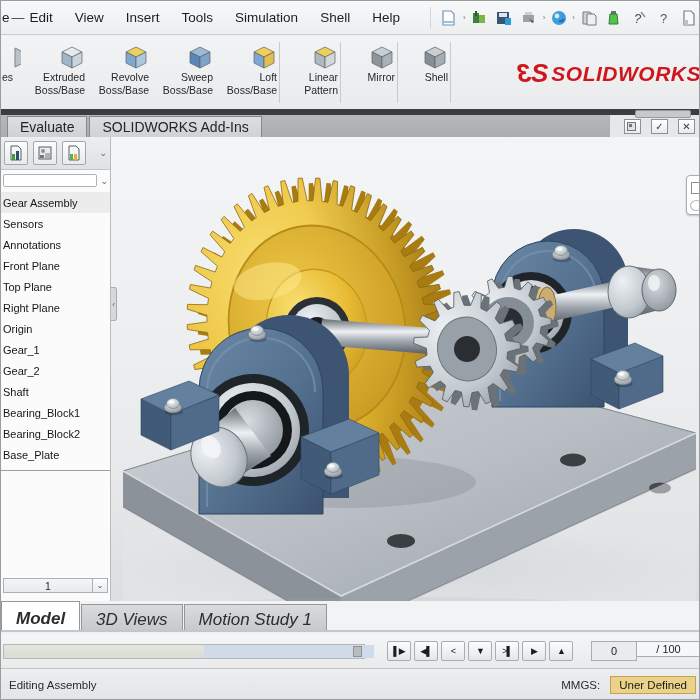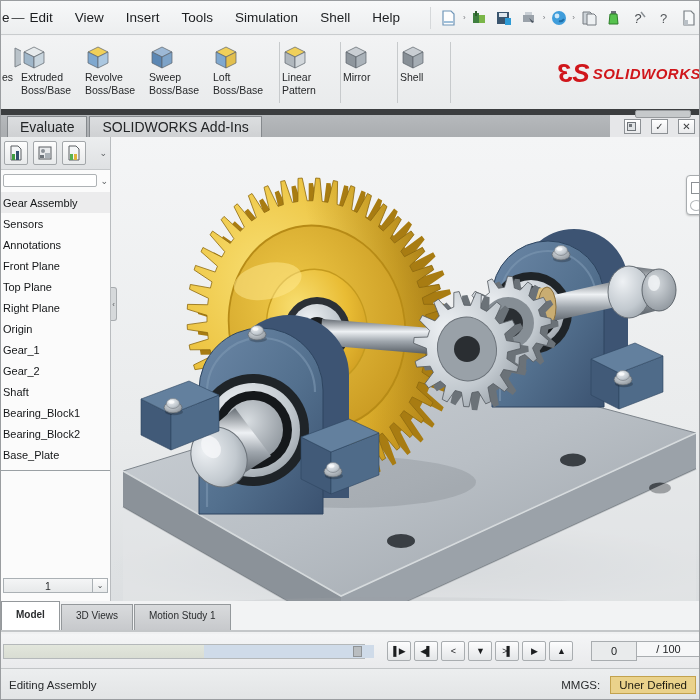--- a/index.html
+++ b/index.html
@@ -11,30 +11,30 @@
   .menubar .mi{font-size:13.5px;color:#1c1e20;padding:0 11px;cursor:default;}
   .menubar .mi.partial{padding:0 2px 0 1px;}
   .menubar .dash{color:#3a3c3e;font-size:13px;margin-right:-6px;}
   .qtb{margin-left:auto;display:flex;align-items:center;gap:4px;padding-right:2px;}
   .qtb .sep{width:1px;height:22px;background:#d5d8da;margin:0 4px;}
   .qtb .qicon{width:21px;height:21px;display:flex;align-items:center;justify-content:center;}
   .qtb .caret{font-size:8px;color:#7a7d80;margin:0 -1px;}
 
   
   .ribbon{position:absolute;left:0;top:35px;width:700px;height:73px;background:linear-gradient(#f2f3f4,#e9ebec);display:flex;align-items:stretch;}
-  .rbtn{display:flex;flex-direction:column;align-items:flex-start;justify-content:flex-start;padding-top:7px;cursor:default;}
+  .rbtn{display:flex;flex-direction:column;align-items:flex-end;justify-content:flex-start;padding-top:7px;cursor:default;}
   .rbtn .ric{height:28px;display:flex;align-items:center;}
   .rbtn .l1,.rbtn .l2{font-size:10.5px;line-height:12.5px;color:#26282a;text-align:center;white-space:nowrap;}
   .rbtn.partial{width:20px;overflow:hidden;align-items:flex-start;}
   .rbtn.partial .l1{padding-left:1px;}
   .rsep{width:1px;background:#c7cacc;margin:6px 2px;}
   .swlogo{position:absolute;right:0;top:22px;display:flex;align-items:center;white-space:nowrap;}
   .swlogo .mark{font-size:26px;font-weight:bold;font-style:italic;letter-spacing:-2px;margin-right:5px;}
   .swlogo .mark .flip{display:inline-block;transform:scaleX(-1);}
-  .swlogo .word{font-size:15px;font-weight:bold;font-style:italic;letter-spacing:0.5px;text-align:center;}
+  .swlogo .word{font-size:21px;font-weight:bold;font-style:italic;letter-spacing:0.5px;text-align:center;}
 
   .darkband{position:absolute;left:0;top:108px;width:700px;height:6px;background:#3b3d3f;}
 
   
   .cmdtabs{position:absolute;left:0;top:114px;width:700px;height:22px;background:linear-gradient(#b6b9bc,#aaadb0);display:flex;align-items:stretch;}
   .ctab{background:linear-gradient(#dcdee0,#cfd1d3);border:1px solid #85898d;border-bottom:none;margin-top:1px;padding:2px 12px 0 12px;font-size:14px;color:#232527;cursor:default;}
   .ctab + .ctab{margin-left:2px;}
   .cmd-right{margin-left:auto;background:#e6e7e9;display:flex;align-items:center;gap:10px;padding:0 6px 0 14px;position:relative;}
   .scrollthumb{position:absolute;right:10px;top:-5px;width:56px;height:8px;background:#c6c9cb;border:1px solid #979a9d;border-radius:2px;}
   .vbtn{width:17px;height:15px;background:linear-gradient(#ffffff,#e9eaec);border:1px solid #8d9195;display:flex;align-items:center;justify-content:center;font-size:10px;color:#3a3c3e;cursor:pointer;}
@@ -57,21 +57,21 @@
   .sb-config .cbtn{width:15px;height:15px;border:1px solid #aab0b4;border-left:none;background:linear-gradient(#fdfdfd,#e8eaeb);font-size:8px;color:#4a4d50;display:flex;align-items:center;justify-content:center;cursor:pointer;}
   .splitter{position:absolute;left:110px;top:150px;width:6px;height:34px;background:#d6d9db;border:1px solid #a8acaf;border-left:none;border-radius:0 3px 3px 0;z-index:5;display:flex;align-items:center;justify-content:center;font-size:8px;color:#5a5d60;cursor:col-resize;}
   .viewport{position:relative;flex:1;height:464px;overflow:hidden;background:#eef0f1;}
   .viewport svg{display:block;}
   .floatbtn{position:absolute;right:-7px;top:38px;width:22px;height:40px;background:#ffffff;border:1px solid #a8acaf;border-radius:4px;box-shadow:0 1px 2px rgba(0,0,0,.2);cursor:pointer;}
   .floatbtn::before{content:"";position:absolute;left:4px;top:6px;width:9px;height:10px;border:1.5px solid #8d9195;}
   .floatbtn::after{content:"";position:absolute;left:3px;top:24px;width:11px;height:9px;border:1.5px solid #b2b6b9;border-radius:50%;}
 
   
   .bottomtabs{position:absolute;left:0;top:600px;width:700px;height:31px;background:#f2f3f4;border-bottom:2px solid #c4c7c9;display:flex;align-items:flex-end;}
-  .btab{height:26px;padding:5px 14px 0 14px;font-size:10px;color:#2b2d2f;background:linear-gradient(#d9dbdd,#c7c9cc);border:1px solid #94989b;border-bottom:none;margin-right:1px;cursor:pointer;white-space:nowrap;}
+  .btab{height:26px;padding:5px 14px 0 14px;font-size:17px;color:#2b2d2f;background:linear-gradient(#d9dbdd,#c7c9cc);border:1px solid #94989b;border-bottom:none;margin-right:1px;cursor:pointer;white-space:nowrap;font-style:italic;}
   .btab.active{background:#ffffff;font-weight:bold;height:29px;padding-top:7px;}
 
   
   .timeline{position:absolute;left:0;top:633px;width:700px;height:34px;background:linear-gradient(#f4f5f6,#e9eaec);display:flex;align-items:center;}
   .track{position:relative;width:382px;height:15px;margin-left:2px;background:linear-gradient(#e2e6dc,#d9ddd3);border:1px solid #b4b8ba;}
   .track .blue{position:absolute;left:200px;top:0;width:170px;height:13px;background:#cfdbe9;}
   .track .thumb{position:absolute;right:2px;top:1px;width:9px;height:11px;background:#b9bdc0;border:1px solid #8f9396;}
   .pbgroup{display:flex;gap:3px;margin-left:22px;}
   .pbtn{width:24px;height:20px;background:linear-gradient(#fdfdfe,#e4e6e8);border:1px solid #a9adb0;border-radius:2px;display:flex;align-items:center;justify-content:center;font-size:9px;color:#1b1d1f;cursor:pointer;letter-spacing:-1px;}
   .frames{display:flex;margin-left:18px;}

